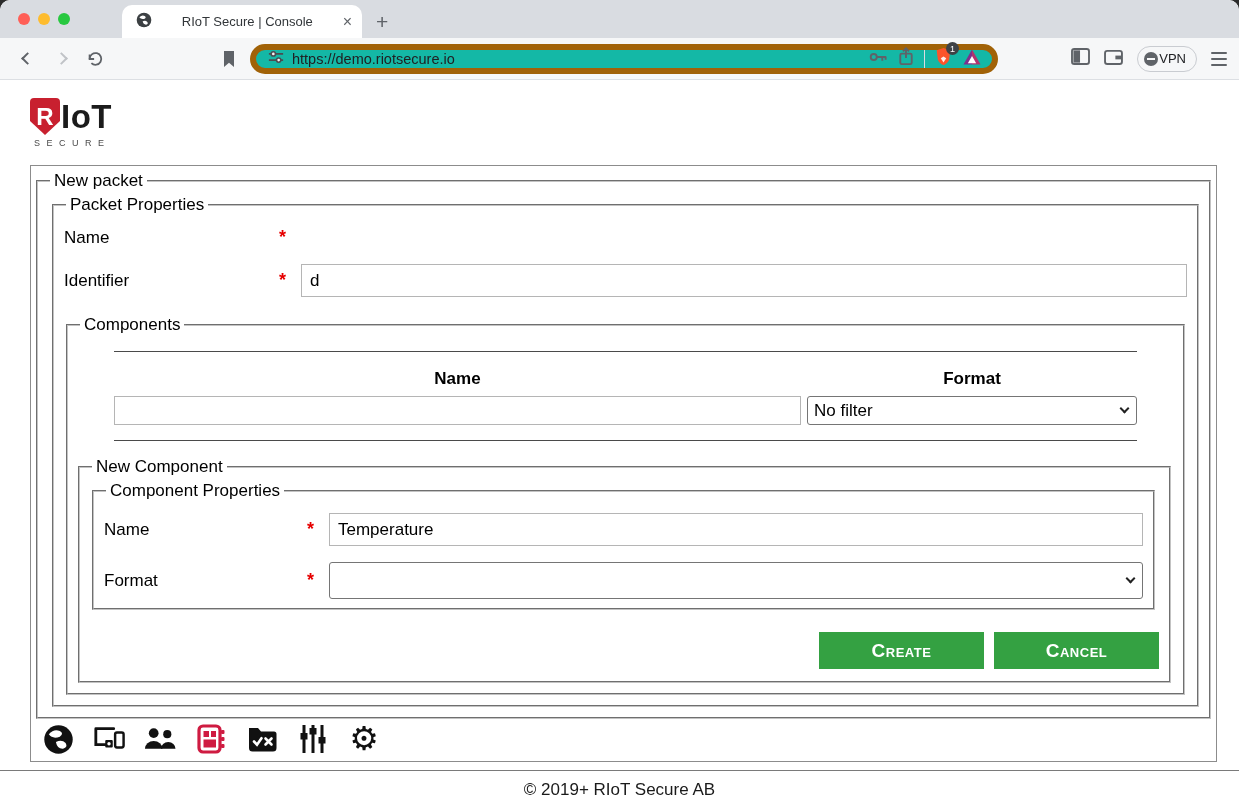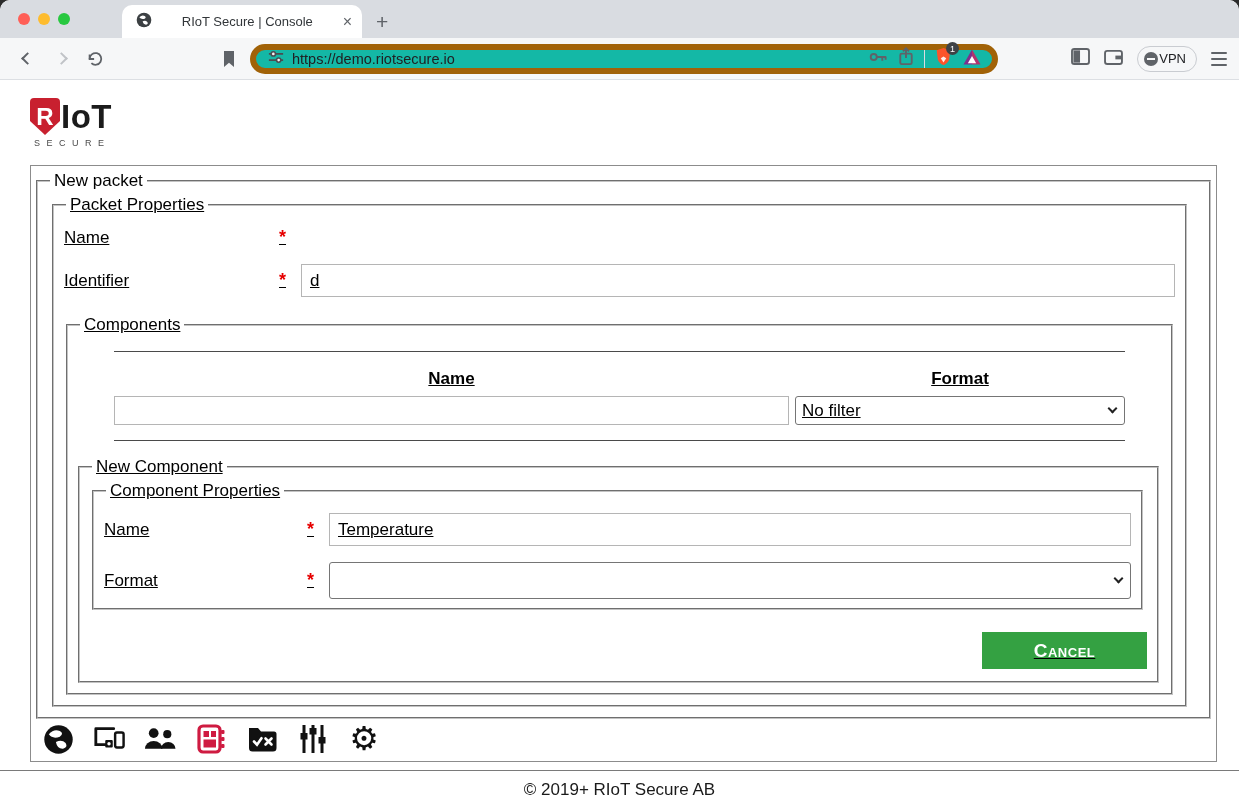--- a/index.html
+++ b/index.html
@@ -48,21 +48,21 @@
   .selwrap { position: relative; display: inline-flex; }
   .selwrap select { appearance: none; -webkit-appearance: none; background: #fff; border: 1px solid #757575; border-radius: 3px; font-family: "Liberation Sans", sans-serif; color: #000; }
   .selwrap .chevd { position: absolute; right: 9px; top: 50%; margin-top: -6px; width: 7px; height: 7px; border-right: 2px solid #222; border-bottom: 2px solid #222; transform: rotate(45deg); pointer-events: none; }
   .sel-lang { width: 96px; height: 27px; font-size: 16px; padding: 0 22px 0 6px; }
   .btn-logout { height: 29px; padding: 0 13px; background: #ececec; border: 1px solid #989898; border-radius: 4px; font-family: "Liberation Sans", sans-serif; font-variant: small-caps; font-size: 16px; color: #1a1a1a; }
   
   .page-container { margin: 0 22px 0 30px; height: 597px; border: 1px solid #8c8c8c; padding: 2px 5px 0 5px; display: flex; flex-direction: column; background: #fff; }
   fieldset { border: 2px groove #c3c3c3; padding: 0 10px 10px 10px; display: flex; flex-direction: column; min-height: 0; }
   legend { font-size: 17px; color: #000; padding: 0 4px; margin-left: 2px; }
   .fs-newpacket { flex: 1; margin-top: 3px; }
-  .fs-packetprops { flex: 1; margin: 4px 12px 0 4px; text-decoration: underline; }
+  .fs-packetprops { flex: 1; margin: 4px 0 0 4px; }
   .fs-components { flex: 1; margin: 14px 2px 0 2px; }
   .fs-newcomp { flex: 1; margin: 16px 2px 0 0; }
   .fs-compprops { margin: 4px 4px 0 2px; }
   .frow { display: flex; align-items: center; margin: 12px 0 4px 0; }
   .frow label { font-size: 17px; color: #000; }
   .l1 { width: 215px; } .l2 { width: 203px; }
   .req { color: #e60000; width: 22px; font-weight: bold; font-size: 18px; }
   .tin { flex: 1; height: 33px; border: 1px solid #b5b5b5; font-family: "Liberation Sans", sans-serif; font-size: 17px; padding: 0 8px; color: #000; }
   .tblwrap { margin: 16px 36px 0 36px; }
   .hline { border-top: 1px solid #4a4a4a; height: 0; }
@@ -248,20 +248,21 @@
             <div class="frow">
               <label class="l2">Format</label>
               <span class="req">*</span>
               <span class="selwrap fmt">
                 <select class="sel-format"><option></option></select>
                 <span class="chevd"></span>
               </span>
             </div>
           </fieldset>
           <div class="btnrow">
+            <button class="btn-green">Create</button>
             <button class="btn-green">Cancel</button>
           </div>
         </fieldset>
       </fieldset>
     </fieldset>
   </fieldset>
 
   <div class="navbar">
     <span class="nav-ic">
       <svg width="31" height="31" viewBox="0 0 24 24">

